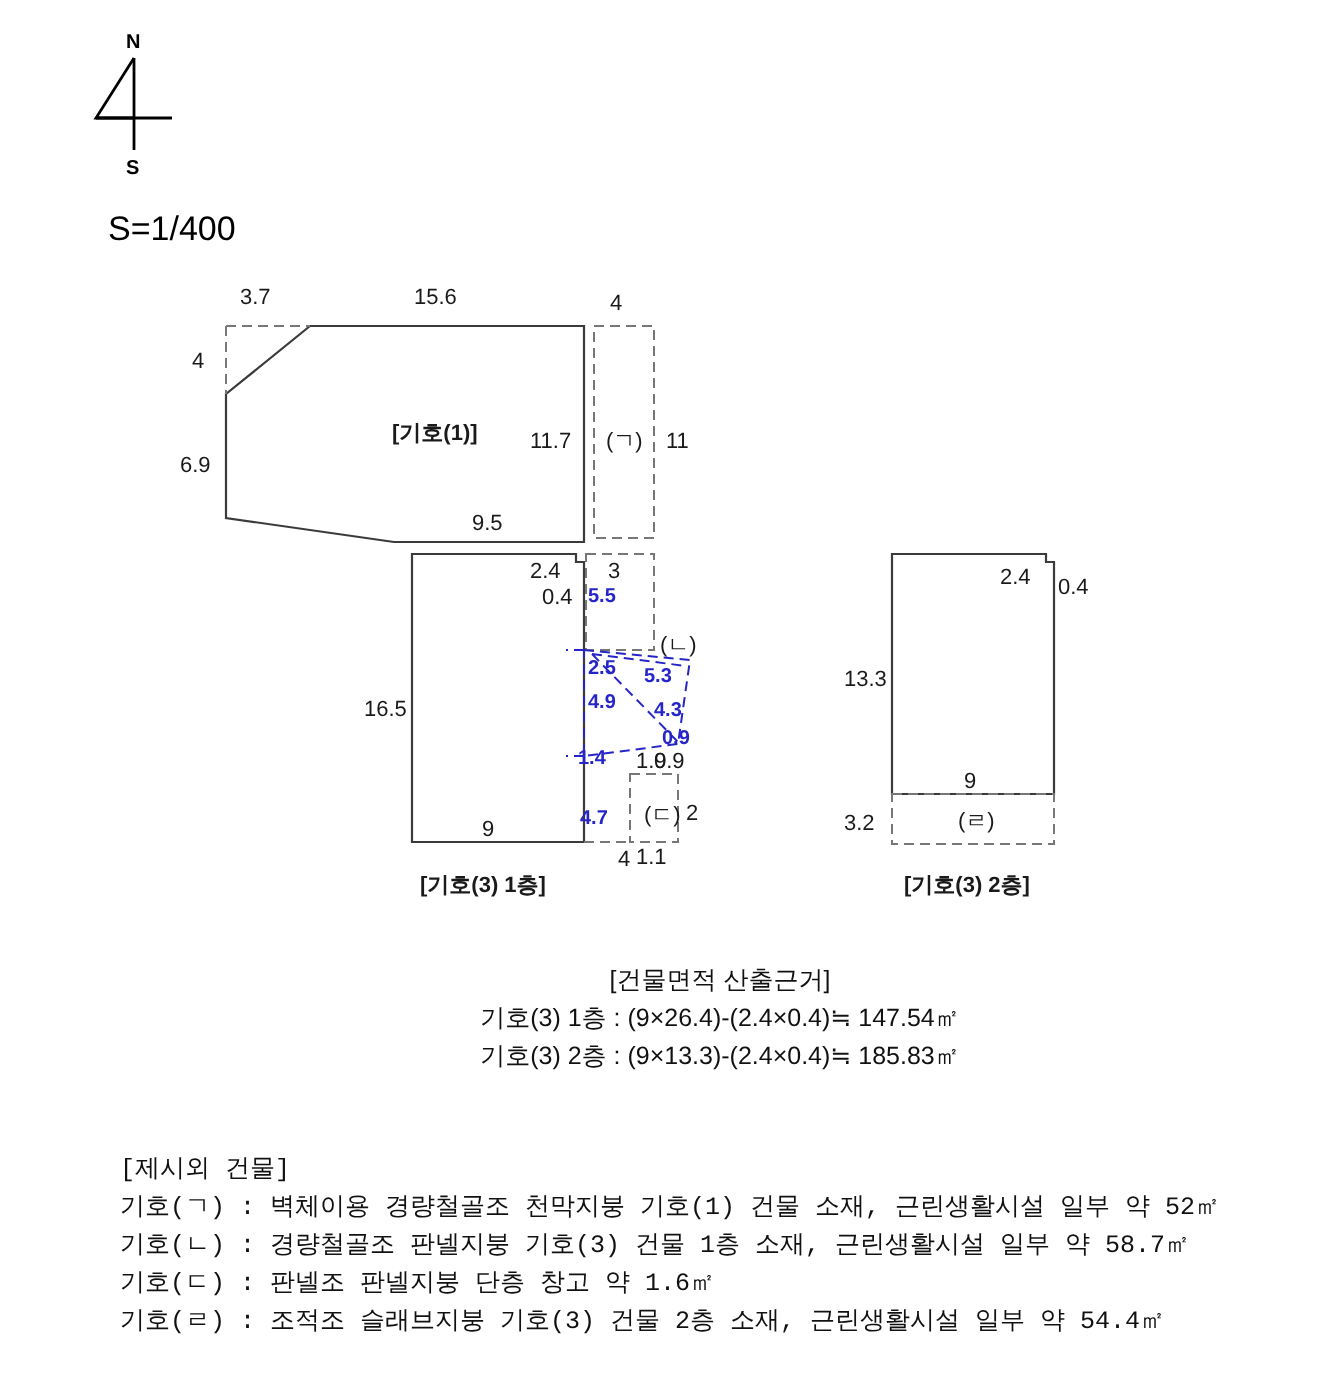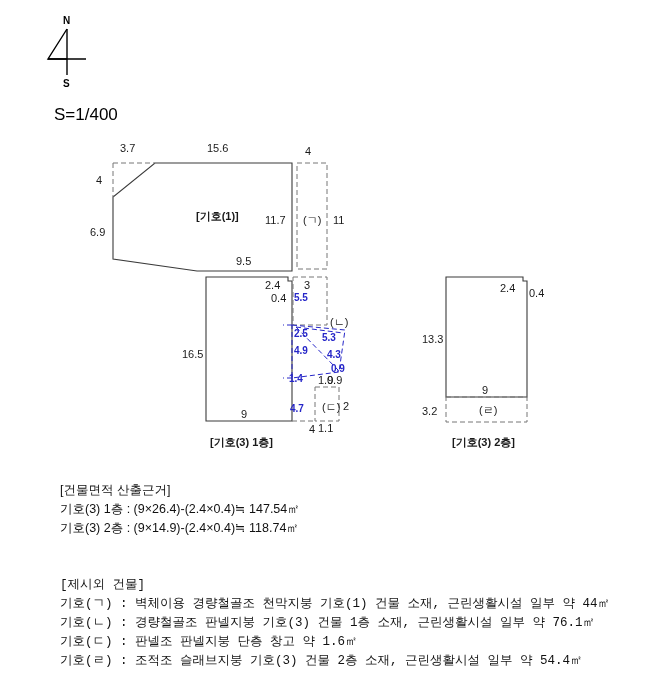--- a/index.html
+++ b/index.html
@@ -74,21 +74,21 @@
   .notes {
     position: absolute;
     left: 60px;
     width: 600px;
     font-size: 12.5px;
     line-height: 19px;
     color: #111;
     font-family: "Liberation Sans", "DejaVu Sans", sans-serif;
     white-space: nowrap;
   }
-  #notes-area { top: 481px; }
+  #notes-area { top: 481px; text-align: center; }
   #notes-extra { top: 576px; font-family: Liberation Mono, monospace; }
   .note-head { font-weight: normal; }
   .note-line { }
 </style>
 </head>
 <body>
 
 <svg id="drawing" viewBox="0 0 662 700">
 
   <g>
@@ -175,22 +175,22 @@
     <text class="txt-black" x="422" y="415">3.2</text>
     <text class="txt-black" x="479" y="414">(ㄹ)</text>
     <text class="txt-label" x="452" y="446">[기호(3) 2층]</text>
   </g>
 
 </svg>
 
 <div class="notes" id="notes-area">
   <div class="note-head">[건물면적 산출근거]</div>
   <div class="note-line">기호(3) 1층 : (9×26.4)-(2.4×0.4)≒ 147.54㎡</div>
-  <div class="note-line">기호(3) 2층 : (9×14.9)-(2.4×0.4)≒ 118.74㎡</div>
+  <div class="note-line">기호(3) 2층 : (9×13.3)-(2.4×0.4)≒ 185.83㎡</div>
 </div>
 
 <div class="notes" id="notes-extra">
   <div class="note-head">[제시외 건물]</div>
-  <div class="note-line">기호(ㄱ) : 벽체이용 경량철골조 천막지붕 기호(1) 건물 소재, 근린생활시설 일부 약 44㎡</div>
-  <div class="note-line">기호(ㄴ) : 경량철골조 판넬지붕 기호(3) 건물 1층 소재, 근린생활시설 일부 약 76.1㎡</div>
+  <div class="note-line">기호(ㄱ) : 벽체이용 경량철골조 천막지붕 기호(1) 건물 소재, 근린생활시설 일부 약 52㎡</div>
+  <div class="note-line">기호(ㄴ) : 경량철골조 판넬지붕 기호(3) 건물 1층 소재, 근린생활시설 일부 약 58.7㎡</div>
   <div class="note-line">기호(ㄷ) : 판넬조 판넬지붕 단층 창고 약 1.6㎡</div>
   <div class="note-line">기호(ㄹ) : 조적조 슬래브지붕 기호(3) 건물 2층 소재, 근린생활시설 일부 약 54.4㎡</div>
 </div>
 
 </body></html>

